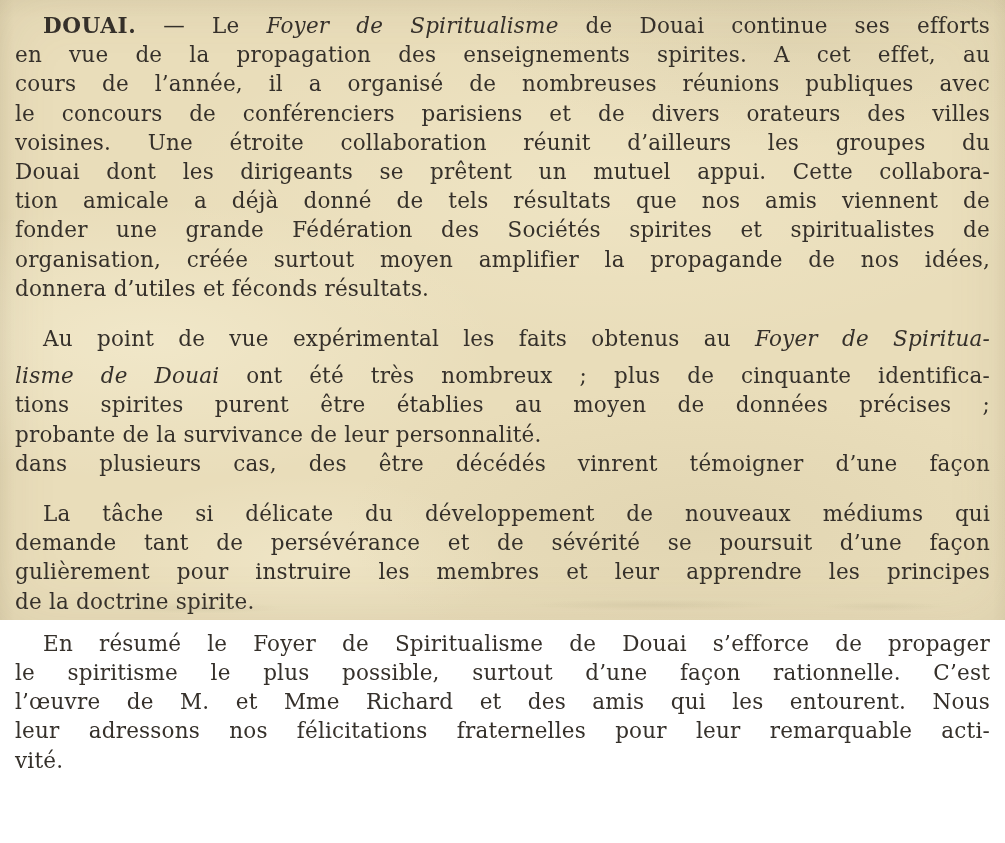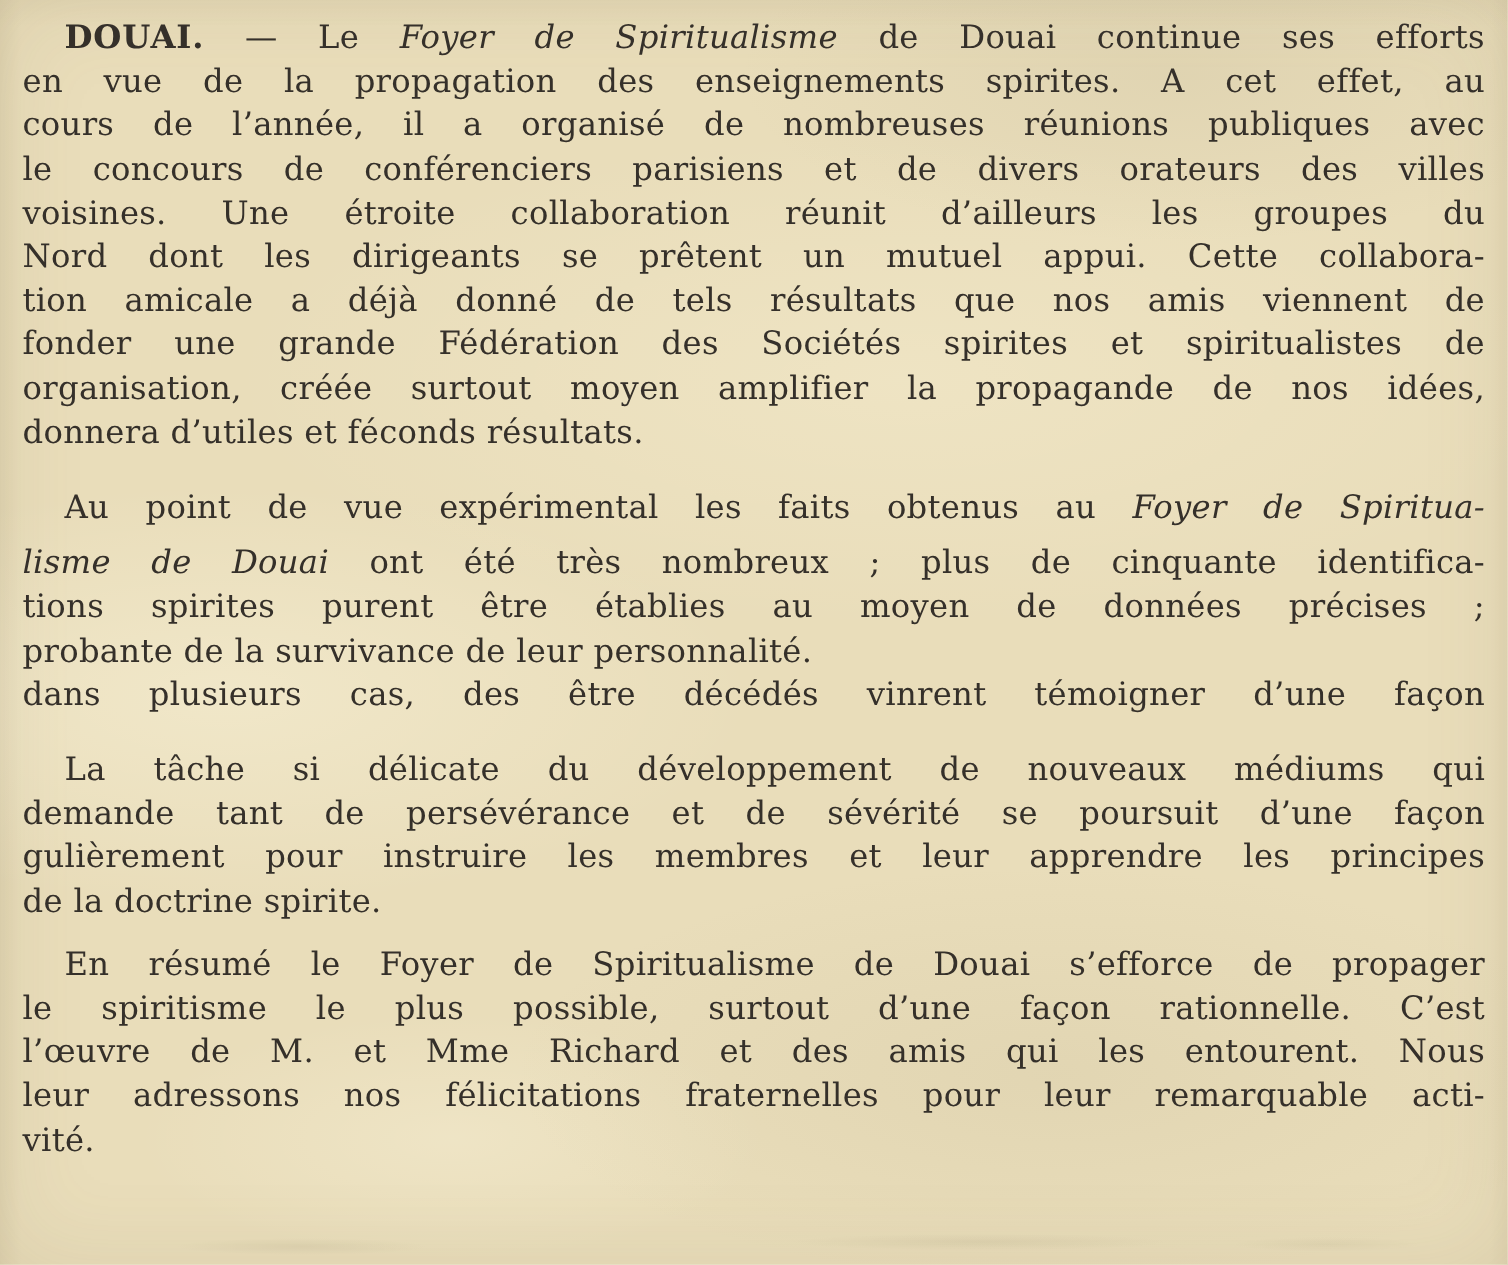--- a/index.html
+++ b/index.html
@@ -8,21 +8,21 @@
   }
   body {
     width: 1005px;
     height: 843px;
     overflow: hidden;
     font-family: "DejaVu Serif", "Liberation Serif", serif;
   }
   .scan-page {
     position: relative;
     width: 1005px;
-    height: 843px;
+    height: 620px;
     background-color: #e9ddba;
     
     background-image:
       radial-gradient(ellipse 420px 160px at 78% 6%, rgba(150,140,110,0.10), rgba(150,140,110,0) 70%),
       radial-gradient(ellipse 500px 200px at 15% 55%, rgba(255,250,228,0.35), rgba(255,250,228,0) 70%),
       radial-gradient(ellipse 600px 220px at 60% 30%, rgba(255,248,222,0.25), rgba(255,248,222,0) 75%),
       radial-gradient(ellipse 520px 200px at 70% 85%, rgba(160,148,112,0.10), rgba(160,148,112,0) 70%),
       radial-gradient(ellipse 300px 120px at 30% 90%, rgba(255,250,230,0.25), rgba(255,250,230,0) 70%),
       linear-gradient(to bottom, rgba(190,178,142,0.12) 0px, rgba(190,178,142,0) 18px),
       linear-gradient(to right, rgba(170,158,122,0.14) 0px, rgba(170,158,122,0) 14px),
@@ -74,21 +74,21 @@
 <body>
 
 <div class="scan-page">
   <div class="text-block" id="text-block">
       <div class="paragraph">
         <div class="line first"><span class="seg-b">DOUAI.</span><span class="seg-n"> — Le </span><span class="seg-i">Foyer de Spiritualisme</span><span class="seg-n"> de Douai continue ses efforts</span></div>
         <div class="line"><span class="seg-n">en vue de la propagation des enseignements spirites. A cet effet, au</span></div>
         <div class="line"><span class="seg-n">cours de l’année, il a organisé de nombreuses réunions publiques avec</span></div>
         <div class="line"><span class="seg-n">le concours de conférenciers parisiens et de divers orateurs des villes</span></div>
         <div class="line"><span class="seg-n">voisines. Une étroite collaboration réunit d’ailleurs les groupes du</span></div>
-        <div class="line"><span class="seg-n">Nord dont les dirigeants se prêtent un mutuel appui. Cette collabora-</span></div>
+        <div class="line"><span class="seg-n">Douai dont les dirigeants se prêtent un mutuel appui. Cette collabora-</span></div>
         <div class="line"><span class="seg-n">tion amicale a déjà donné de tels résultats que nos amis viennent de</span></div>
         <div class="line"><span class="seg-n">fonder une grande Fédération des Sociétés spirites et spiritualistes de</span></div>
         <div class="line"><span class="seg-n">organisation, créée surtout moyen amplifier la propagande de nos idées,</span></div>
         <div class="line last"><span class="seg-n">donnera d’utiles et féconds résultats.</span></div>
       </div>
       <div class="paragraph">
         <div class="line first"><span class="seg-n">Au point de vue expérimental les faits obtenus au </span><span class="seg-i">Foyer de Spiritua-</span></div>
         <div class="line loose"><span class="seg-i">lisme de Douai</span><span class="seg-n"> ont été très nombreux ; plus de cinquante identifica-</span></div>
         <div class="line"><span class="seg-n">tions spirites purent être établies au moyen de données précises ;</span></div>
         <div class="line last"><span class="seg-n">probante de la survivance de leur personnalité.</span></div>

